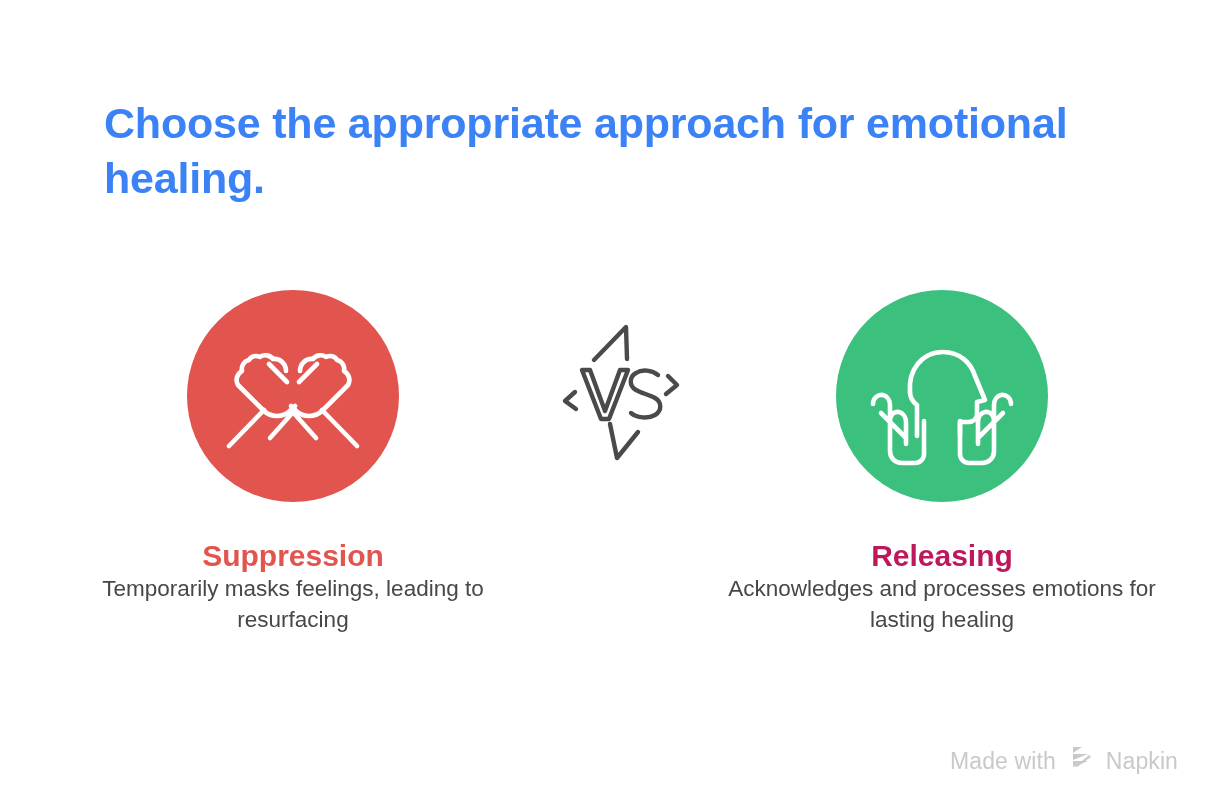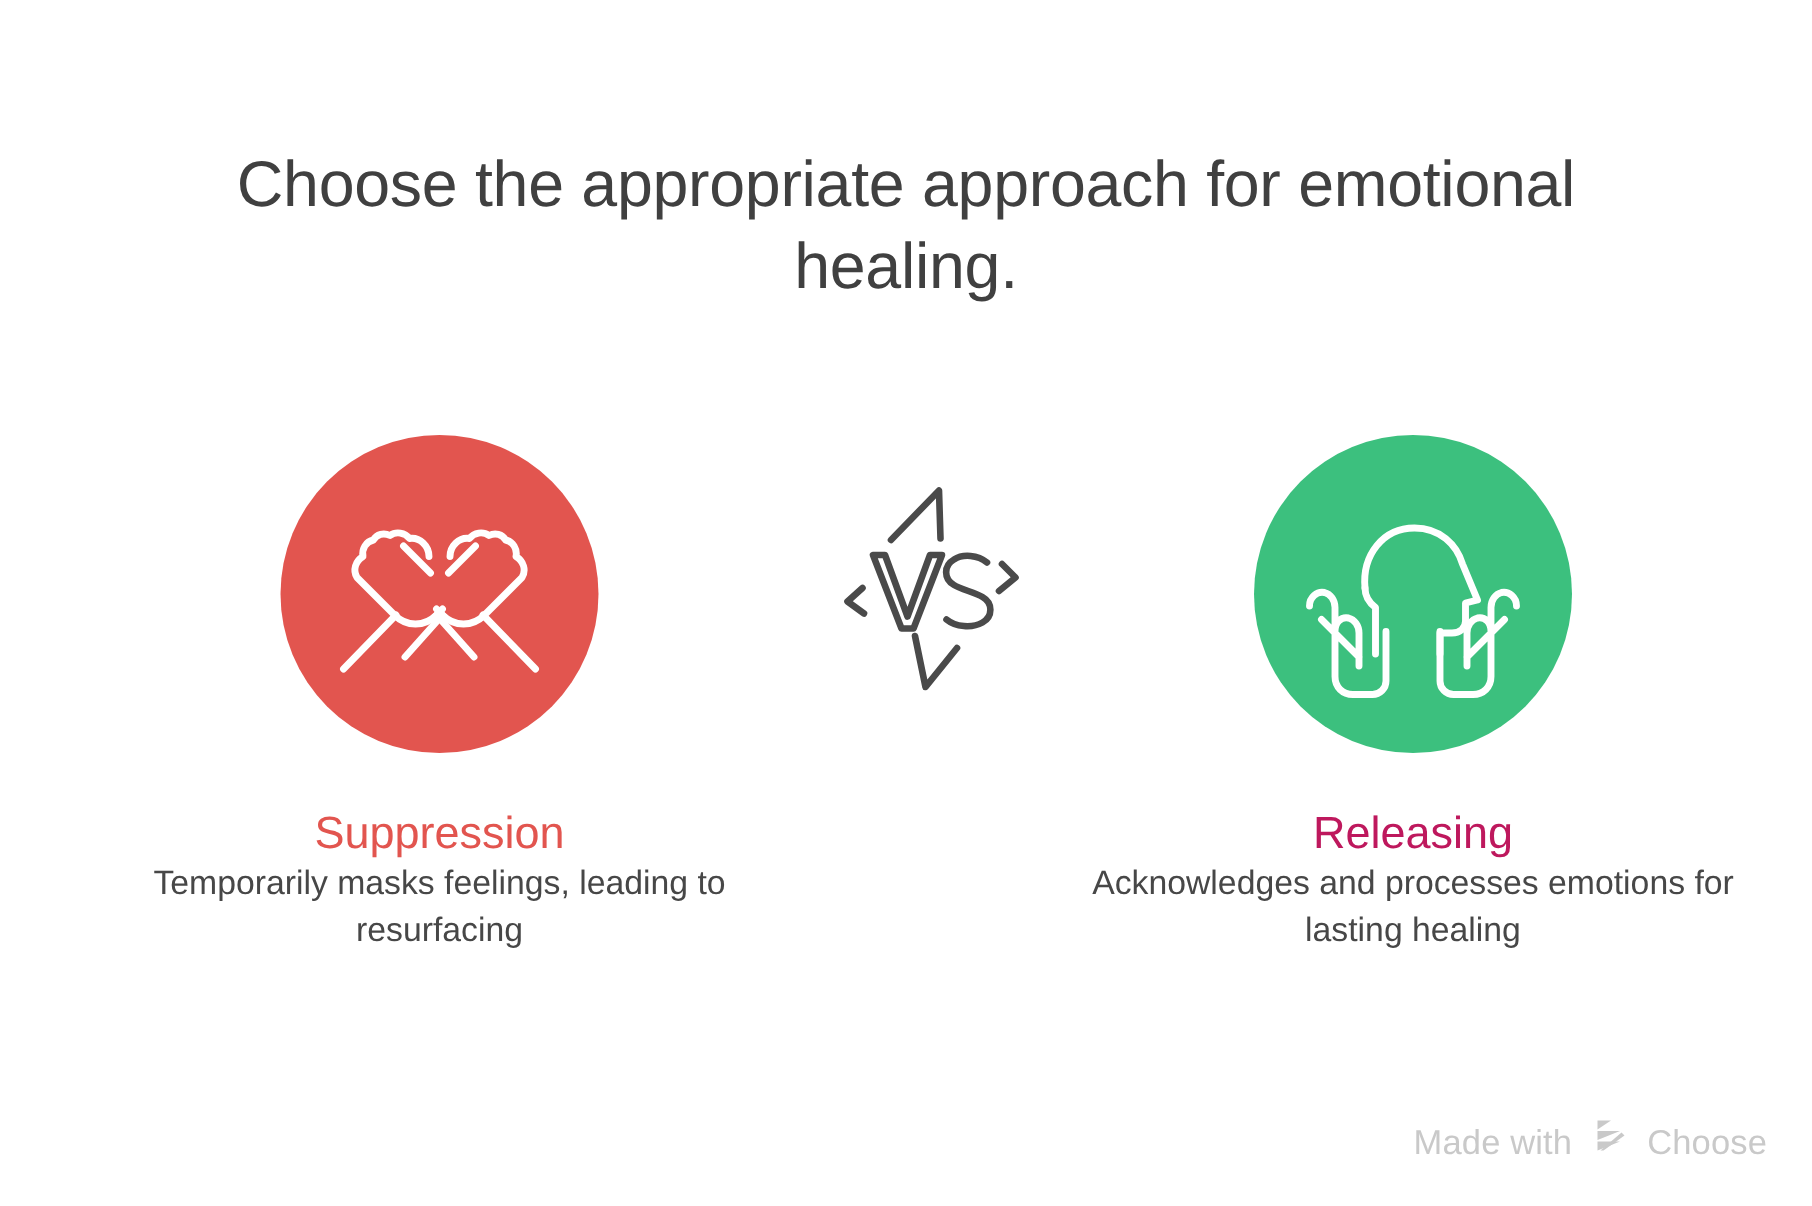--- a/index.html
+++ b/index.html
@@ -21,25 +21,25 @@
     height: 804px;
     box-sizing: border-box;
   }
 
   
   .title {
     position: absolute;
     top: 96px;
     left: 104px;
     width: 1000px;
-    text-align: center;
+    text-align: left;
     font-size: 43px;
     line-height: 1.28;
-    font-weight: normal;
-    color: #404040;
+    font-weight: bold;
+    color: #3b82f6;
     letter-spacing: -0.2px;
   }
 
   
   .compare-row {
     position: absolute;
     top: 290px;
     left: 0;
     width: 1208px;
     height: 420px;
@@ -63,21 +63,21 @@
     display: flex;
     align-items: center;
     justify-content: center;
     flex: none;
   }
   .circle svg { display: block; }
 
   .side-label {
     margin-top: 37px;
     font-size: 30px;
-    font-weight: normal;
+    font-weight: bold;
     line-height: 1.1;
     text-align: center;
   }
 
   .side-desc {
     margin-top: 2px;
     font-size: 22.5px;
     line-height: 1.37;
     color: #474747;
     text-align: center;
@@ -202,16 +202,16 @@
   <div class="watermark">
     <span>Made with</span>
     <span class="wm-logo">
       <svg width="26" height="26" viewBox="0 0 26 26" fill="#c9c9c9">
         <polygon points="5,2 14,2 5,8"></polygon>
         <polygon points="5,9 20,9 5,15"></polygon>
         <polygon points="5,16 20,16 5,22"></polygon>
         <polygon points="21,10 23,12 9,22 7,22"></polygon>
       </svg>
     </span>
-    <span>Choose</span>
+    <span>Napkin</span>
   </div>
 
 </div>
 
 </body></html>

